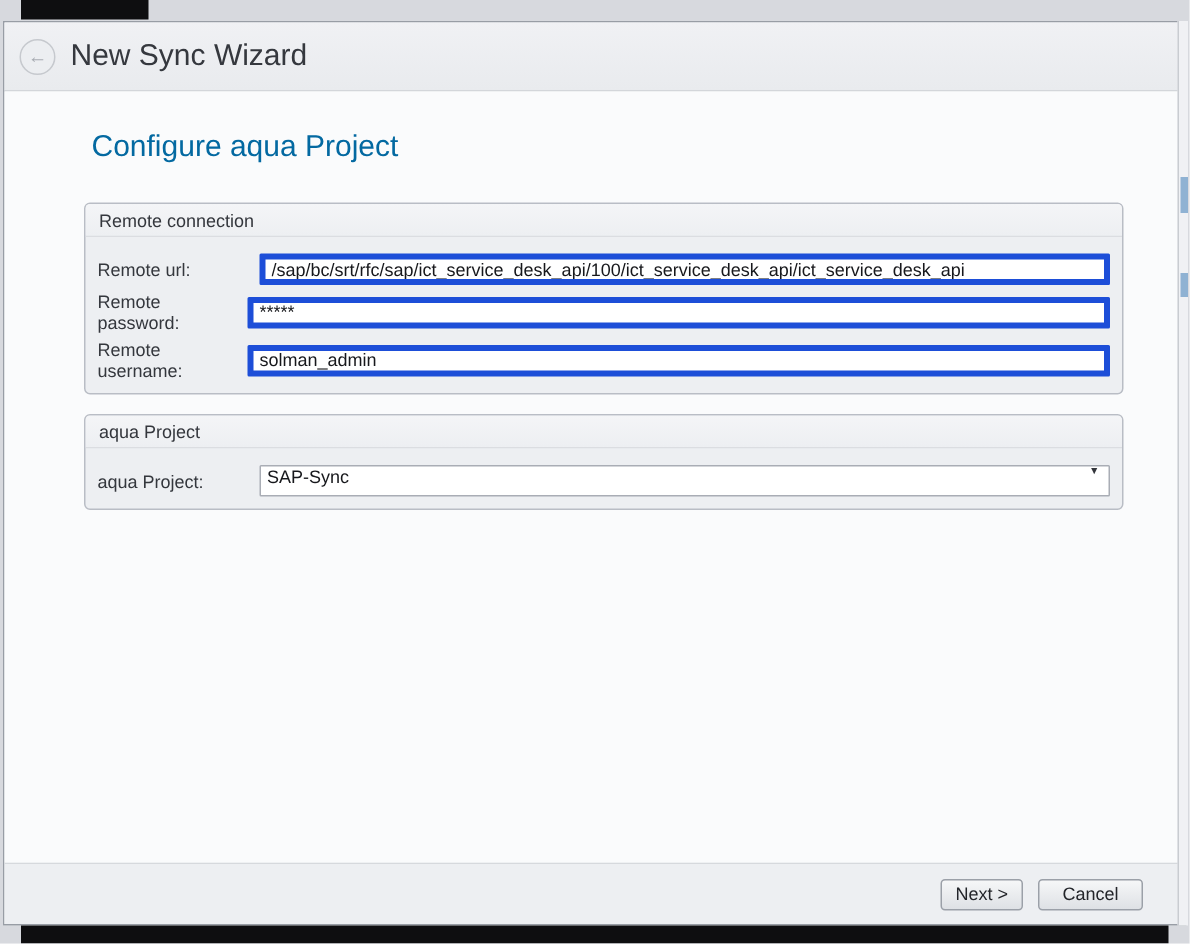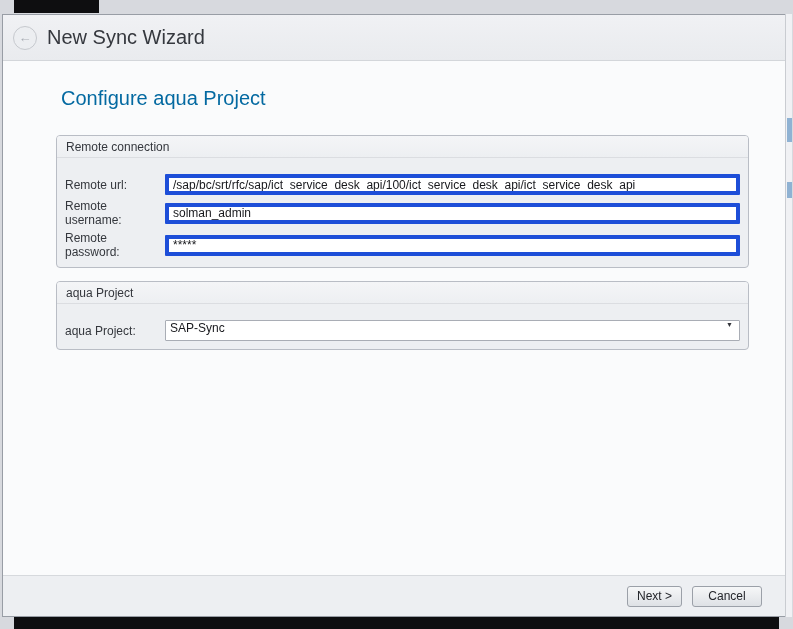--- a/index.html
+++ b/index.html
@@ -42,21 +42,21 @@
   .group.project{margin-top:13px;}
   .group-header{
     height:22px;box-sizing:border-box;display:flex;align-items:center;
     background:linear-gradient(#f4f5f7,#edeff2);
     border-bottom:1px solid #dbdde1;
     border-radius:3px 3px 0 0;padding-left:9px;
   }
   .group-title{font-size:12px;color:#34373d;}
   .group-body{padding:6px 8px 8px 8px;}
   .form-row{display:flex;align-items:center;margin-top:4px;}
-  .form-row:first-child{margin-top:10px;}
+  .form-row:first-child{margin-top:5px;gap:8px;}
   .form-row .lbl{flex:0 0 100px;font-size:12px;color:#34373d;}
   .form-row input{
     flex:1 1 auto;height:21px;box-sizing:border-box;
     border:4px solid #1d4ed8;background:#ffffff;border-radius:1px;
     font-family:"Liberation Sans","DejaVu Sans",sans-serif;
     font-size:12px;color:#17181c;padding:1px 4px;outline:none;
   }
   .combo{
     flex:1 1 auto;height:21px;box-sizing:border-box;
     border:1px solid #a9adb5;background:#ffffff;border-radius:1px;
@@ -108,26 +108,26 @@
     <div class="group remote">
       <div class="group-header">
         <span class="group-title">Remote connection</span>
       </div>
       <div class="group-body">
         <div class="form-row">
           <span class="lbl">Remote url:</span>
           <input type="text" value="/sap/bc/srt/rfc/sap/ict_service_desk_api/100/ict_service_desk_api/ict_service_desk_api" style="">
         </div>
         <div class="form-row">
+          <span class="lbl">Remote password:</span>
+          <input type="text" value="*****" style="">
+        </div>
+        <div class="form-row">
           <span class="lbl">Remote username:</span>
           <input type="text" value="solman_admin" style="">
-        </div>
-        <div class="form-row">
-          <span class="lbl">Remote password:</span>
-          <input type="text" value="*****" style="">
         </div>
       </div>
     </div>
 
     <div class="group project">
       <div class="group-header">
         <span class="group-title">aqua Project</span>
       </div>
       <div class="group-body">
         <div class="form-row">

